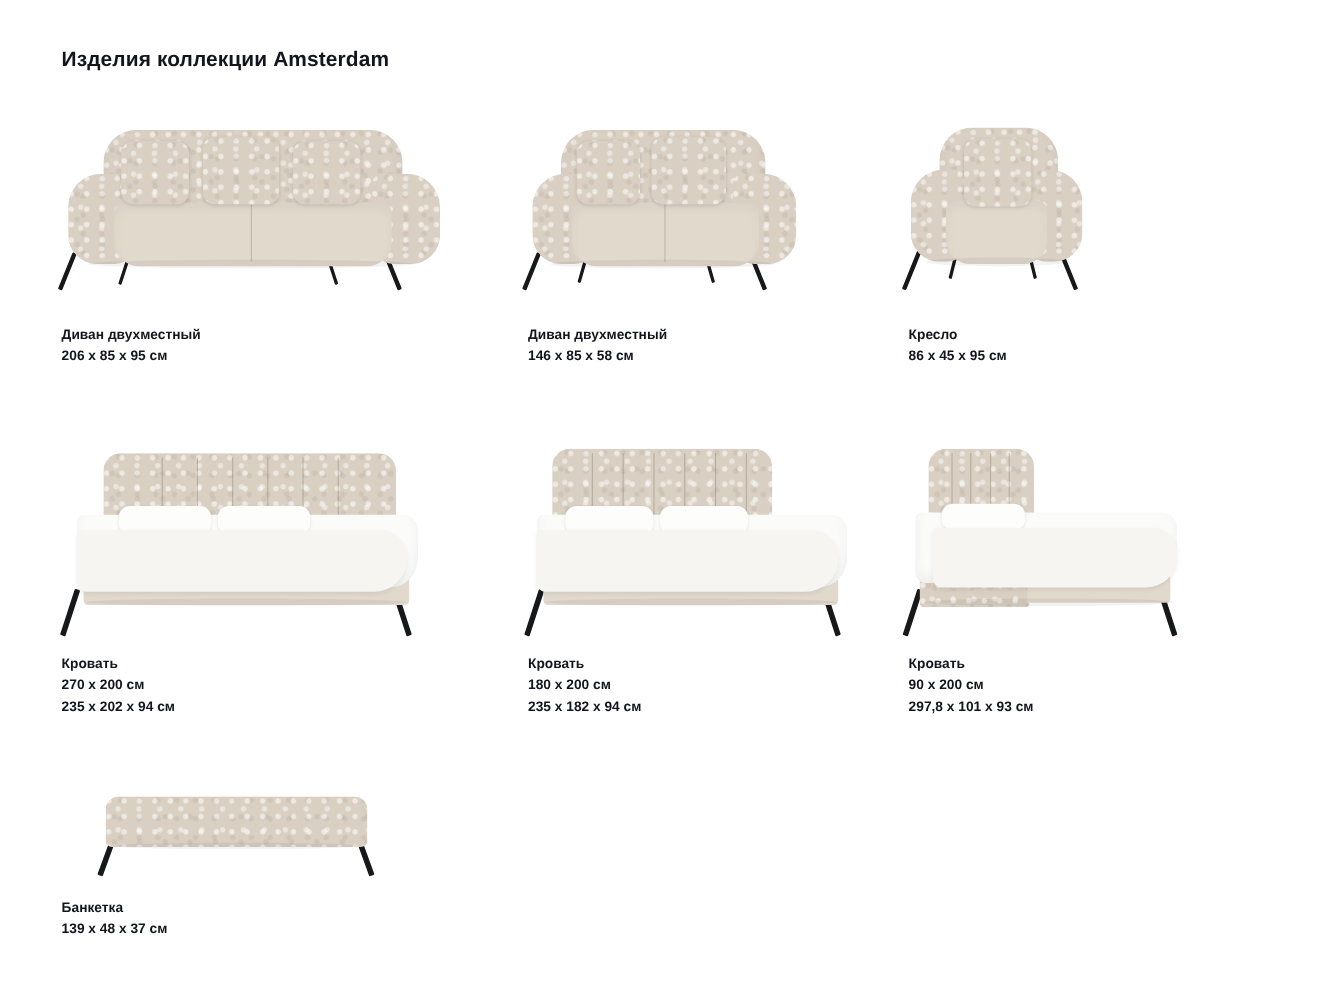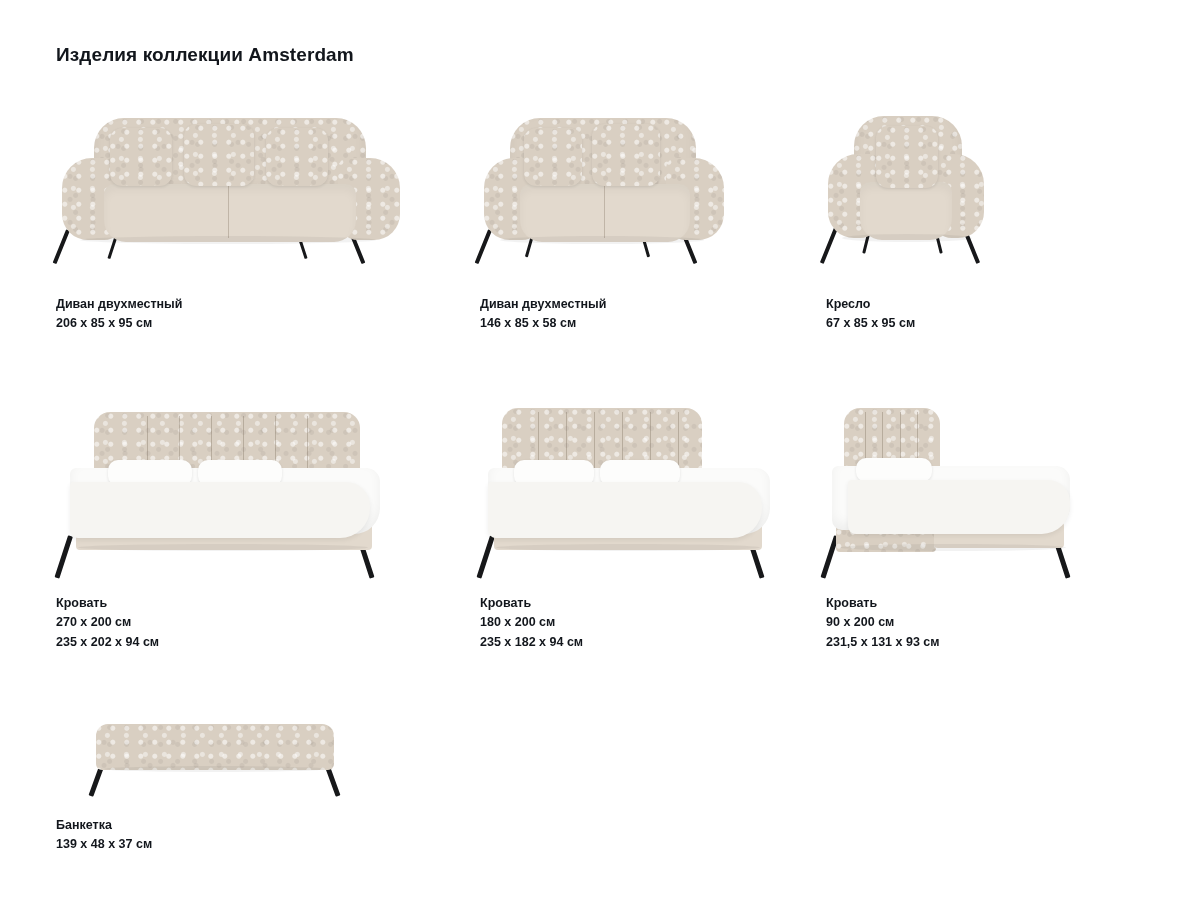--- a/index.html
+++ b/index.html
@@ -207,21 +207,21 @@
           <div class="backrest fabric" style="left:28px;top:6px;width:108px;height:76px;"></div>
           <div class="arm fabric" style="left:2px;top:44px;width:52px;height:84px;border-radius:30px 10px 20px 26px;"></div>
           <div class="arm fabric" style="left:106px;top:44px;width:52px;height:84px;border-radius:10px 30px 26px 20px;"></div>
           <div class="seat fabric-soft" style="left:34px;top:72px;width:92px;height:58px;"></div>
           <div class="cushion fabric" style="left:50px;top:16px;width:62px;height:62px;"></div>
           <div style="position:absolute;left:16px;top:124px;width:130px;height:8px;border-radius:50%;background:rgba(0,0,0,.05);"></div>
         </div>
       </div>
       <div class="caption">
         <div>Кресло</div>
-        <div class="sub">67 x 85 x 95 см</div>
+        <div class="sub">86 x 45 x 95 см</div>
       </div>
     </div>
   </div>
 
   <div class="row" style="margin-top:60px">
 
     <div class="cell">
       <div class="figure" style="height:190px">
         <div class="bed" style="position:absolute;left:0;top:0;width:340px;height:190px;">
           <div class="leg" style="left:12px;top:142px;width:5px;height:44px;transform:rotate(18deg);transform-origin:top center;"></div>
@@ -292,21 +292,21 @@
           <div class="base fabric-soft" style="left:108px;top:128px;width:130px;height:26px;"></div>
           <div class="mattress" style="left:6px;top:72px;width:238px;height:64px;border-radius:6px 14px 24px 10px;"></div>
           <div class="pillow" style="left:30px;top:64px;width:76px;height:24px;"></div>
           <div class="blanket" style="left:22px;top:86px;width:222px;height:54px;border-radius:4px 22px 28px 8px;"></div>
           <div style="position:absolute;left:14px;top:150px;width:226px;height:7px;border-radius:50%;background:rgba(0,0,0,.05);"></div>
         </div>
       </div>
       <div class="caption">
         <div>Кровать</div>
         <div class="sub">90 x 200 см</div>
-        <div class="sub">231,5 x 131 x 93 см</div>
+        <div class="sub">297,8 x 101 x 93 см</div>
       </div>
     </div>
   </div>
 
   <div class="row" style="margin-top:58px">
 
     <div class="cell">
       <div class="figure" style="height:96px">
         <div style="position:absolute;left:0;top:0;width:300px;height:96px;">
           <div class="leg" style="left:44px;top:54px;width:5px;height:34px;transform:rotate(20deg);transform-origin:top center;"></div>

